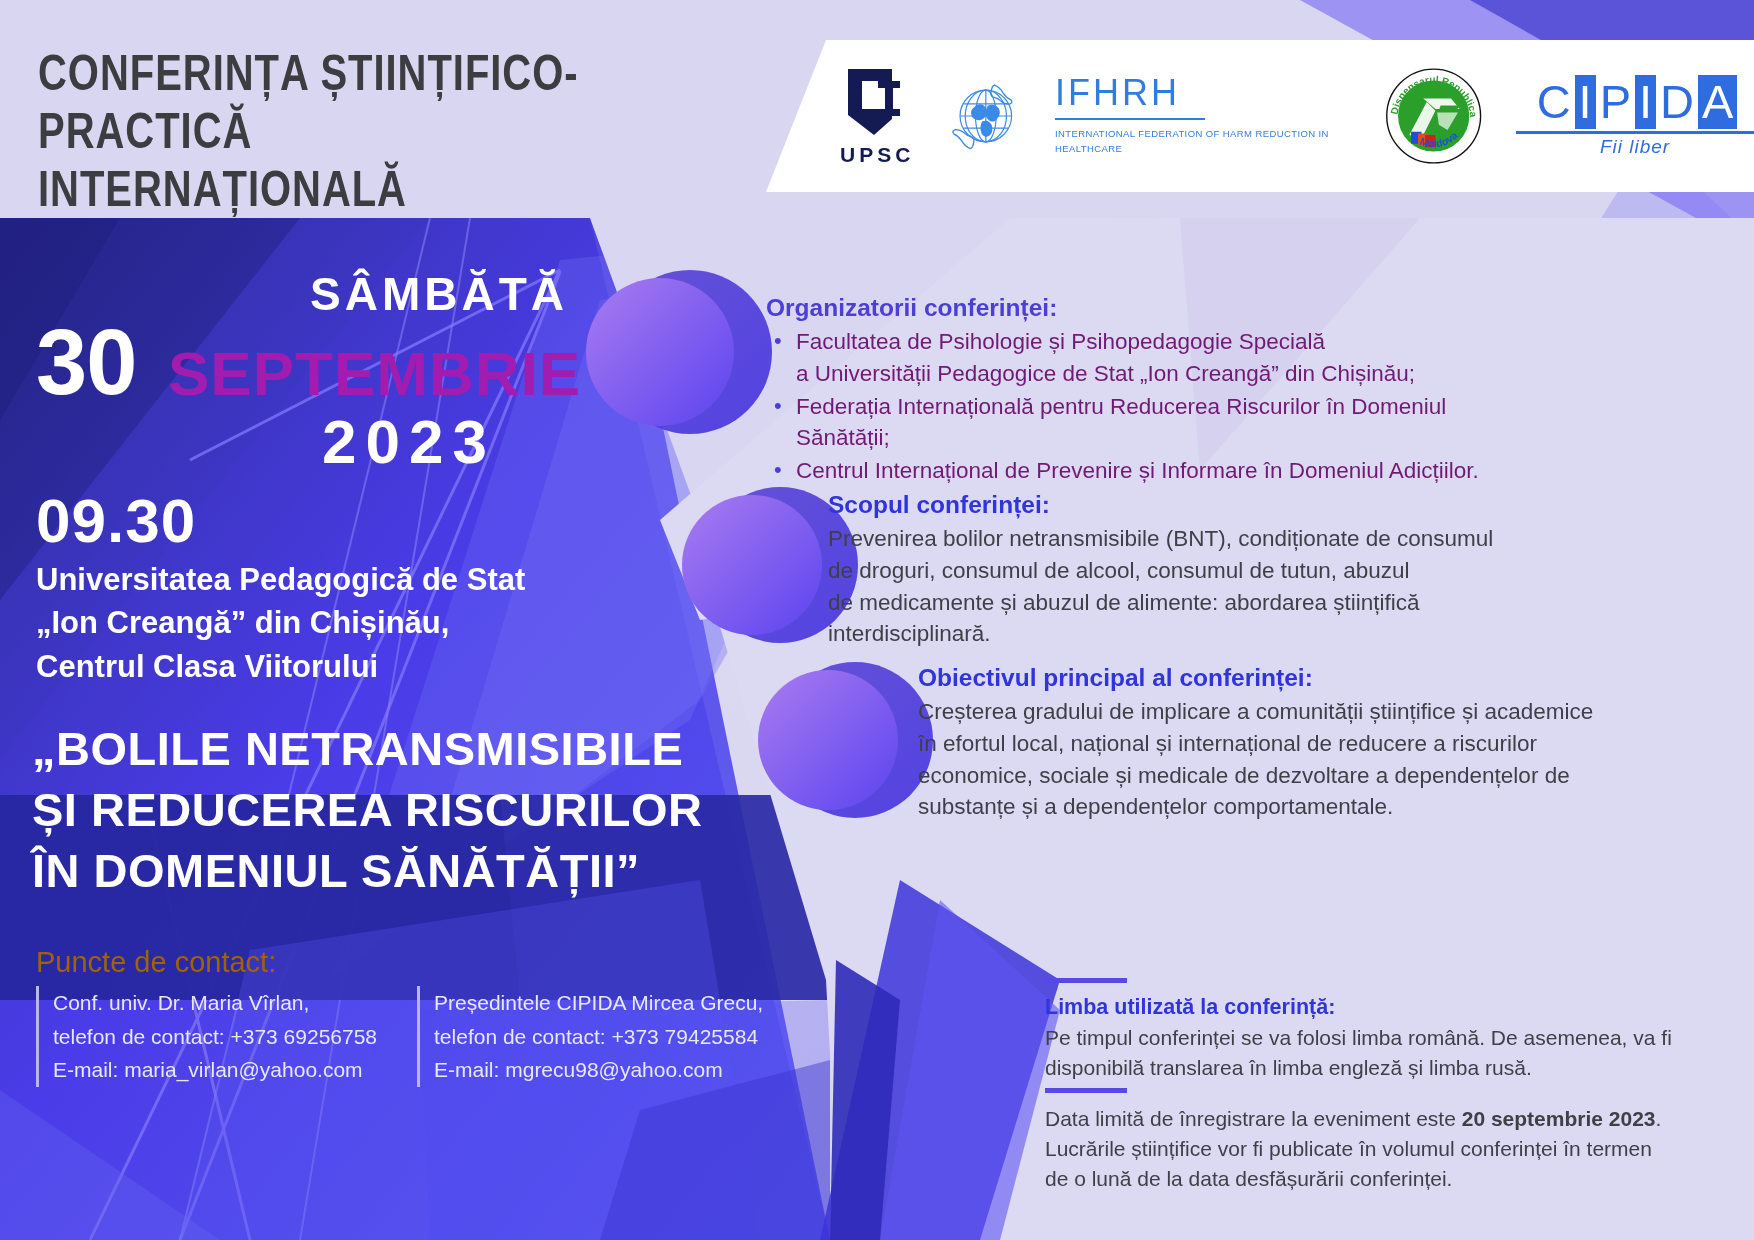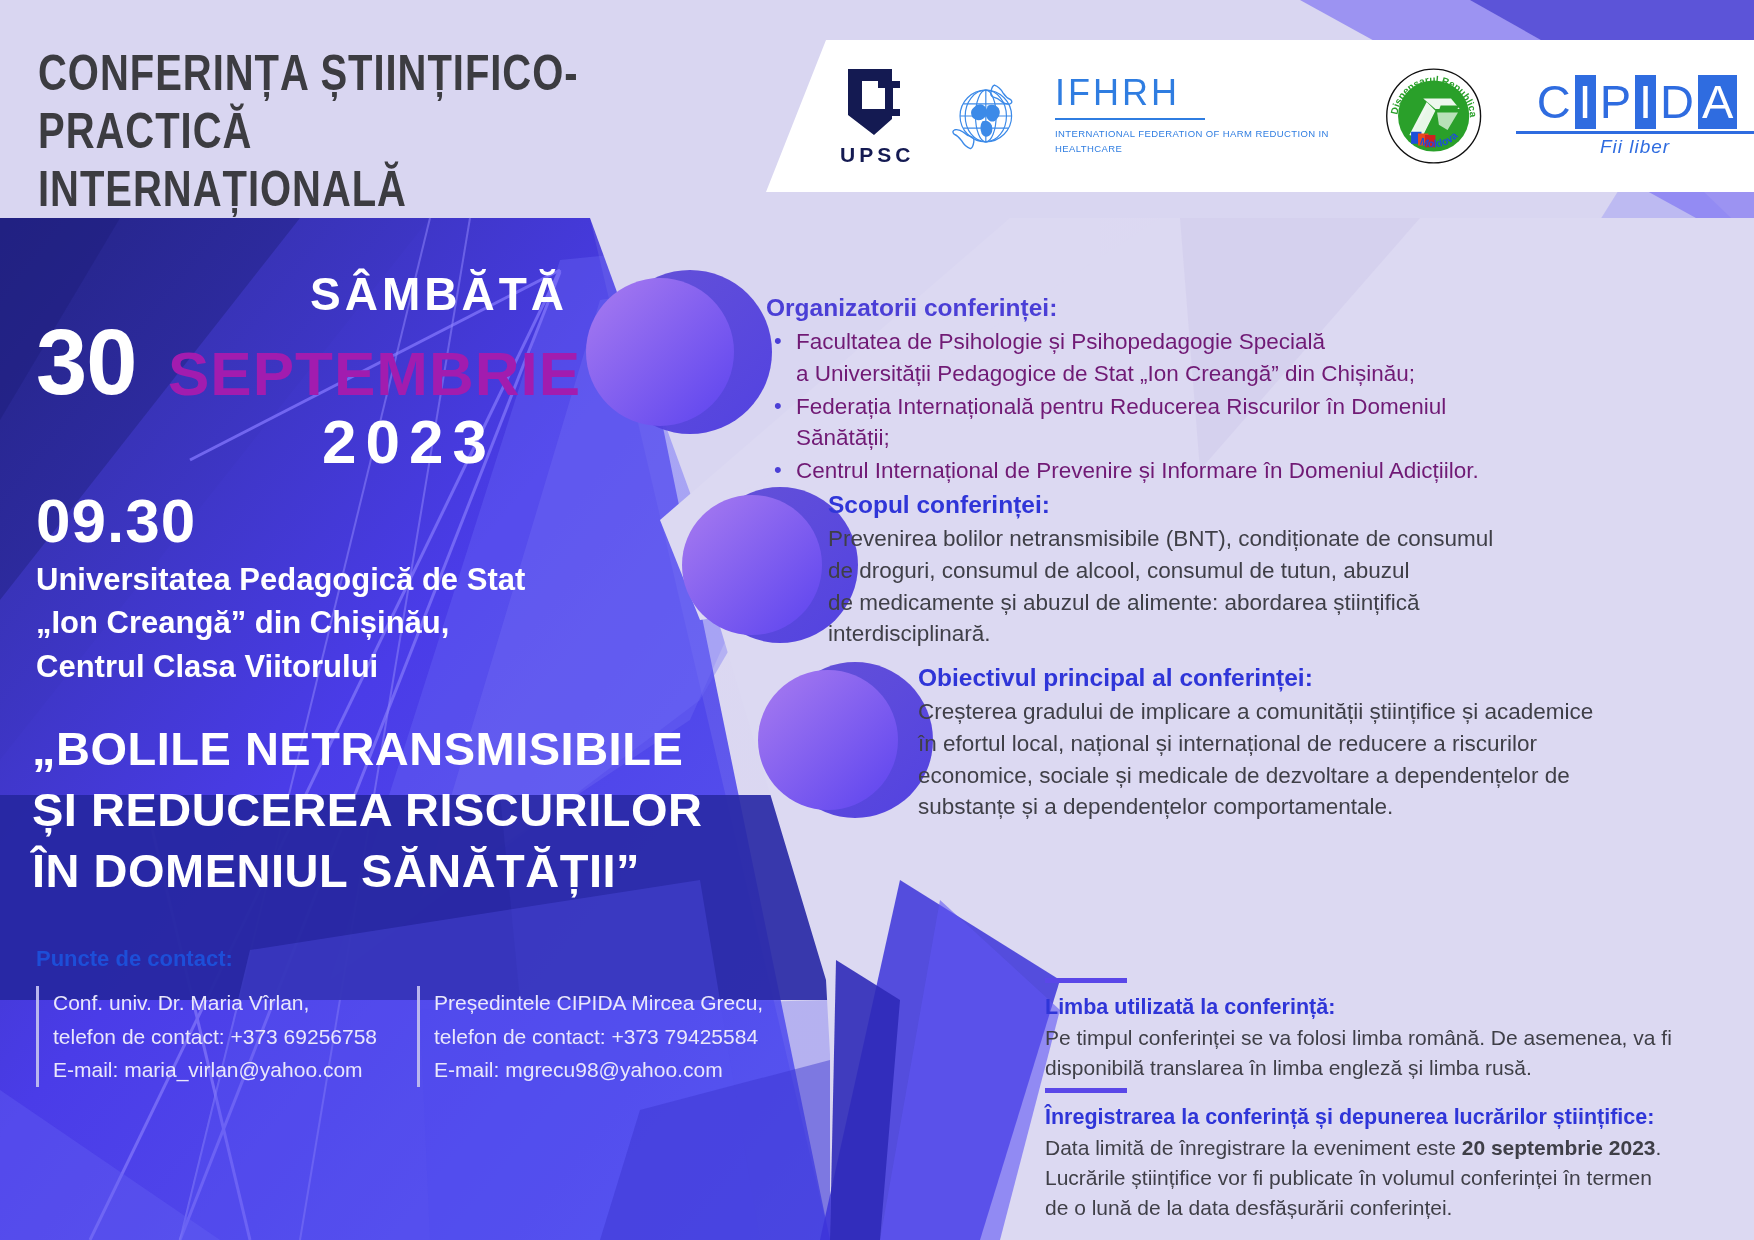--- a/index.html
+++ b/index.html
@@ -87,21 +87,21 @@
     font-size:31px;font-weight:bold;line-height:1.40;color:#fff;
     white-space:pre-line;
   }
   .bigtitle{
     position:absolute;left:32px;top:500px;width:790px;
     font-family:"Liberation Sans Narrow","Liberation Sans",sans-serif;
     font-size:47px;font-weight:bold;line-height:1.30;color:#fff;
     letter-spacing:0.5px;white-space:pre-line;text-transform:uppercase;
   }
   .contact-head{
-    position:absolute;left:36px;top:728px;font-size:22px;font-weight:bold;color:#1d4ed8;
+    position:absolute;left:36px;top:728px;font-size:29px;font-weight:normal;color:#a16207;
   }
   .contact-cols{
     position:absolute;left:36px;top:768px;display:flex;gap:40px;
   }
   .contact-col{
     border-left:3px solid #b9b6ee;padding-left:14px;
     font-family:"Liberation Sans Narrow","Liberation Sans",sans-serif;
     font-size:21px;line-height:1.60;color:#e9e7fb;white-space:pre-line;
     min-width:300px;
   }
@@ -369,20 +369,19 @@
 
     <div class="blk" id="b-limba">
       <div class="topbar"></div>
       <h3>Limba utilizată la conferință:</h3>
       <div class="body">Pe timpul conferinței se va folosi limba română. De asemenea, va fi
 disponibilă translarea în limba engleză și limba rusă.</div>
     </div>
 
     <div class="blk" id="b-inreg">
       <div class="topbar"></div>
-      <h3>Înregistrarea la conferință și depunerea lucrărilor științifice:</h3>
       <div class="body"><span>Data limită de înregistrare la eveniment este </span><b>20 septembrie 2023</b><span>.
 Lucrările științifice vor fi publicate în volumul conferinței în termen
 de o lună de la data desfășurării conferinței.</span></div>
     </div>
 
   </div>
 </div>
 
 </body></html>

